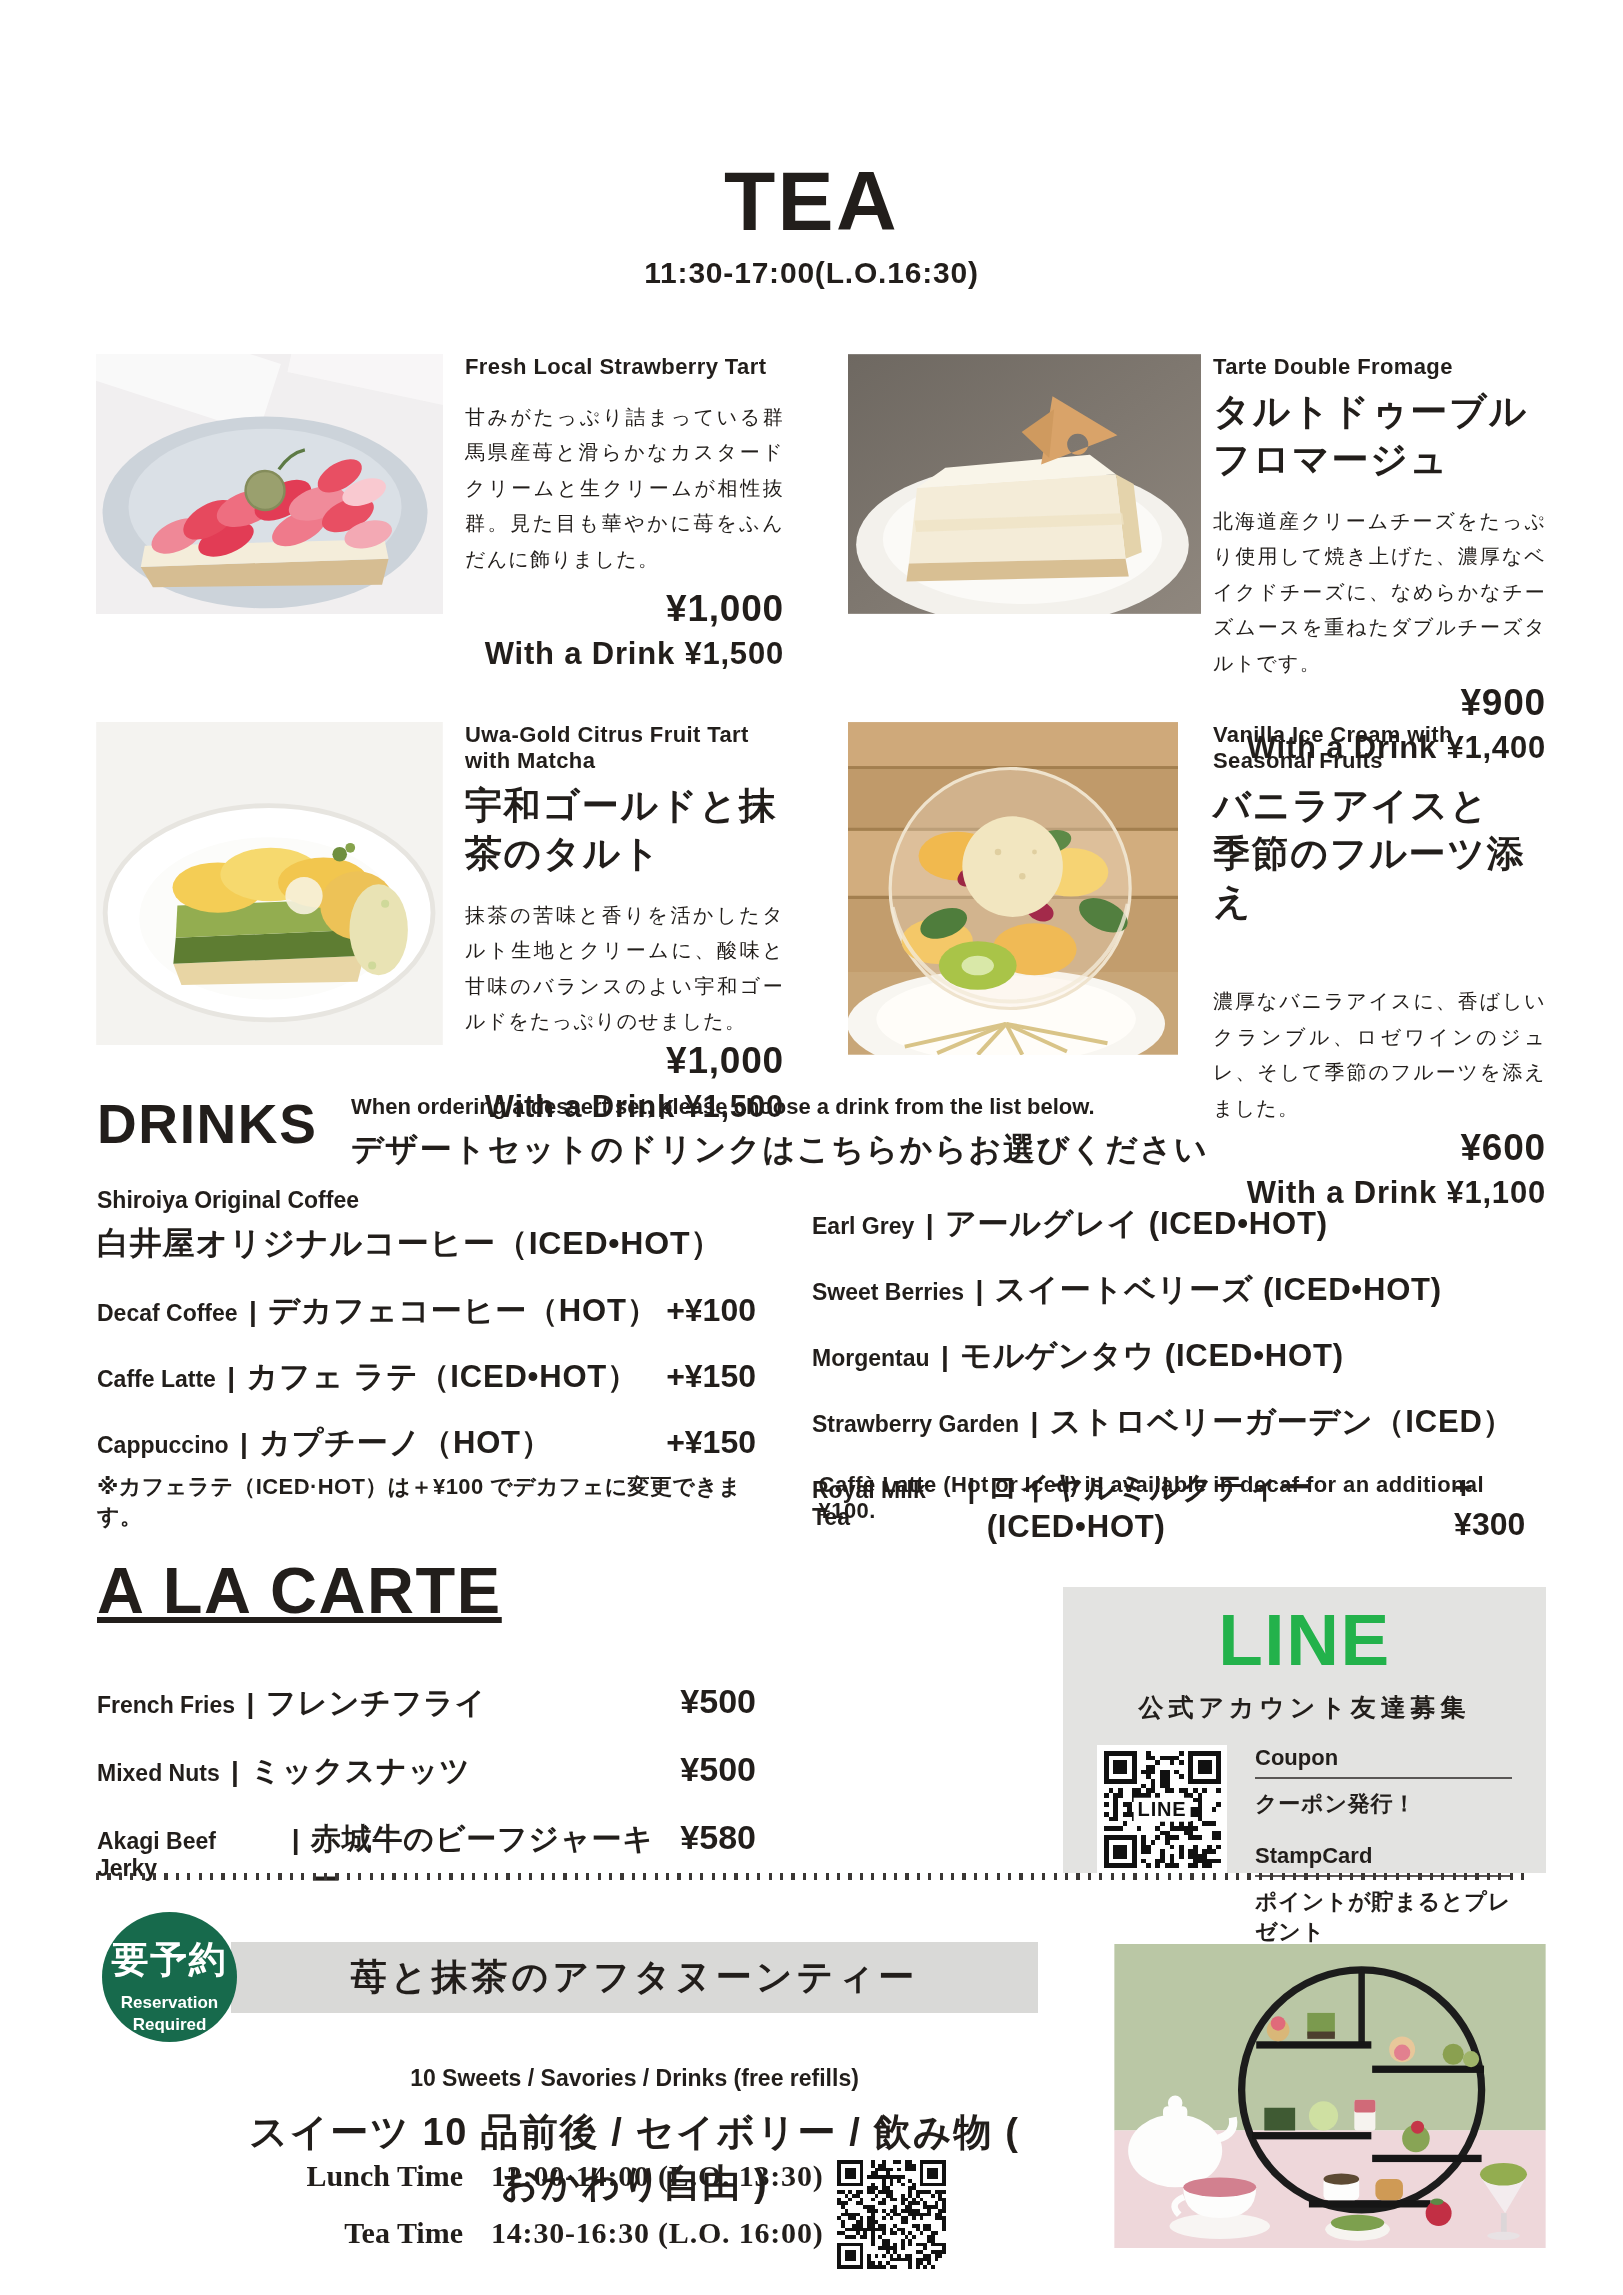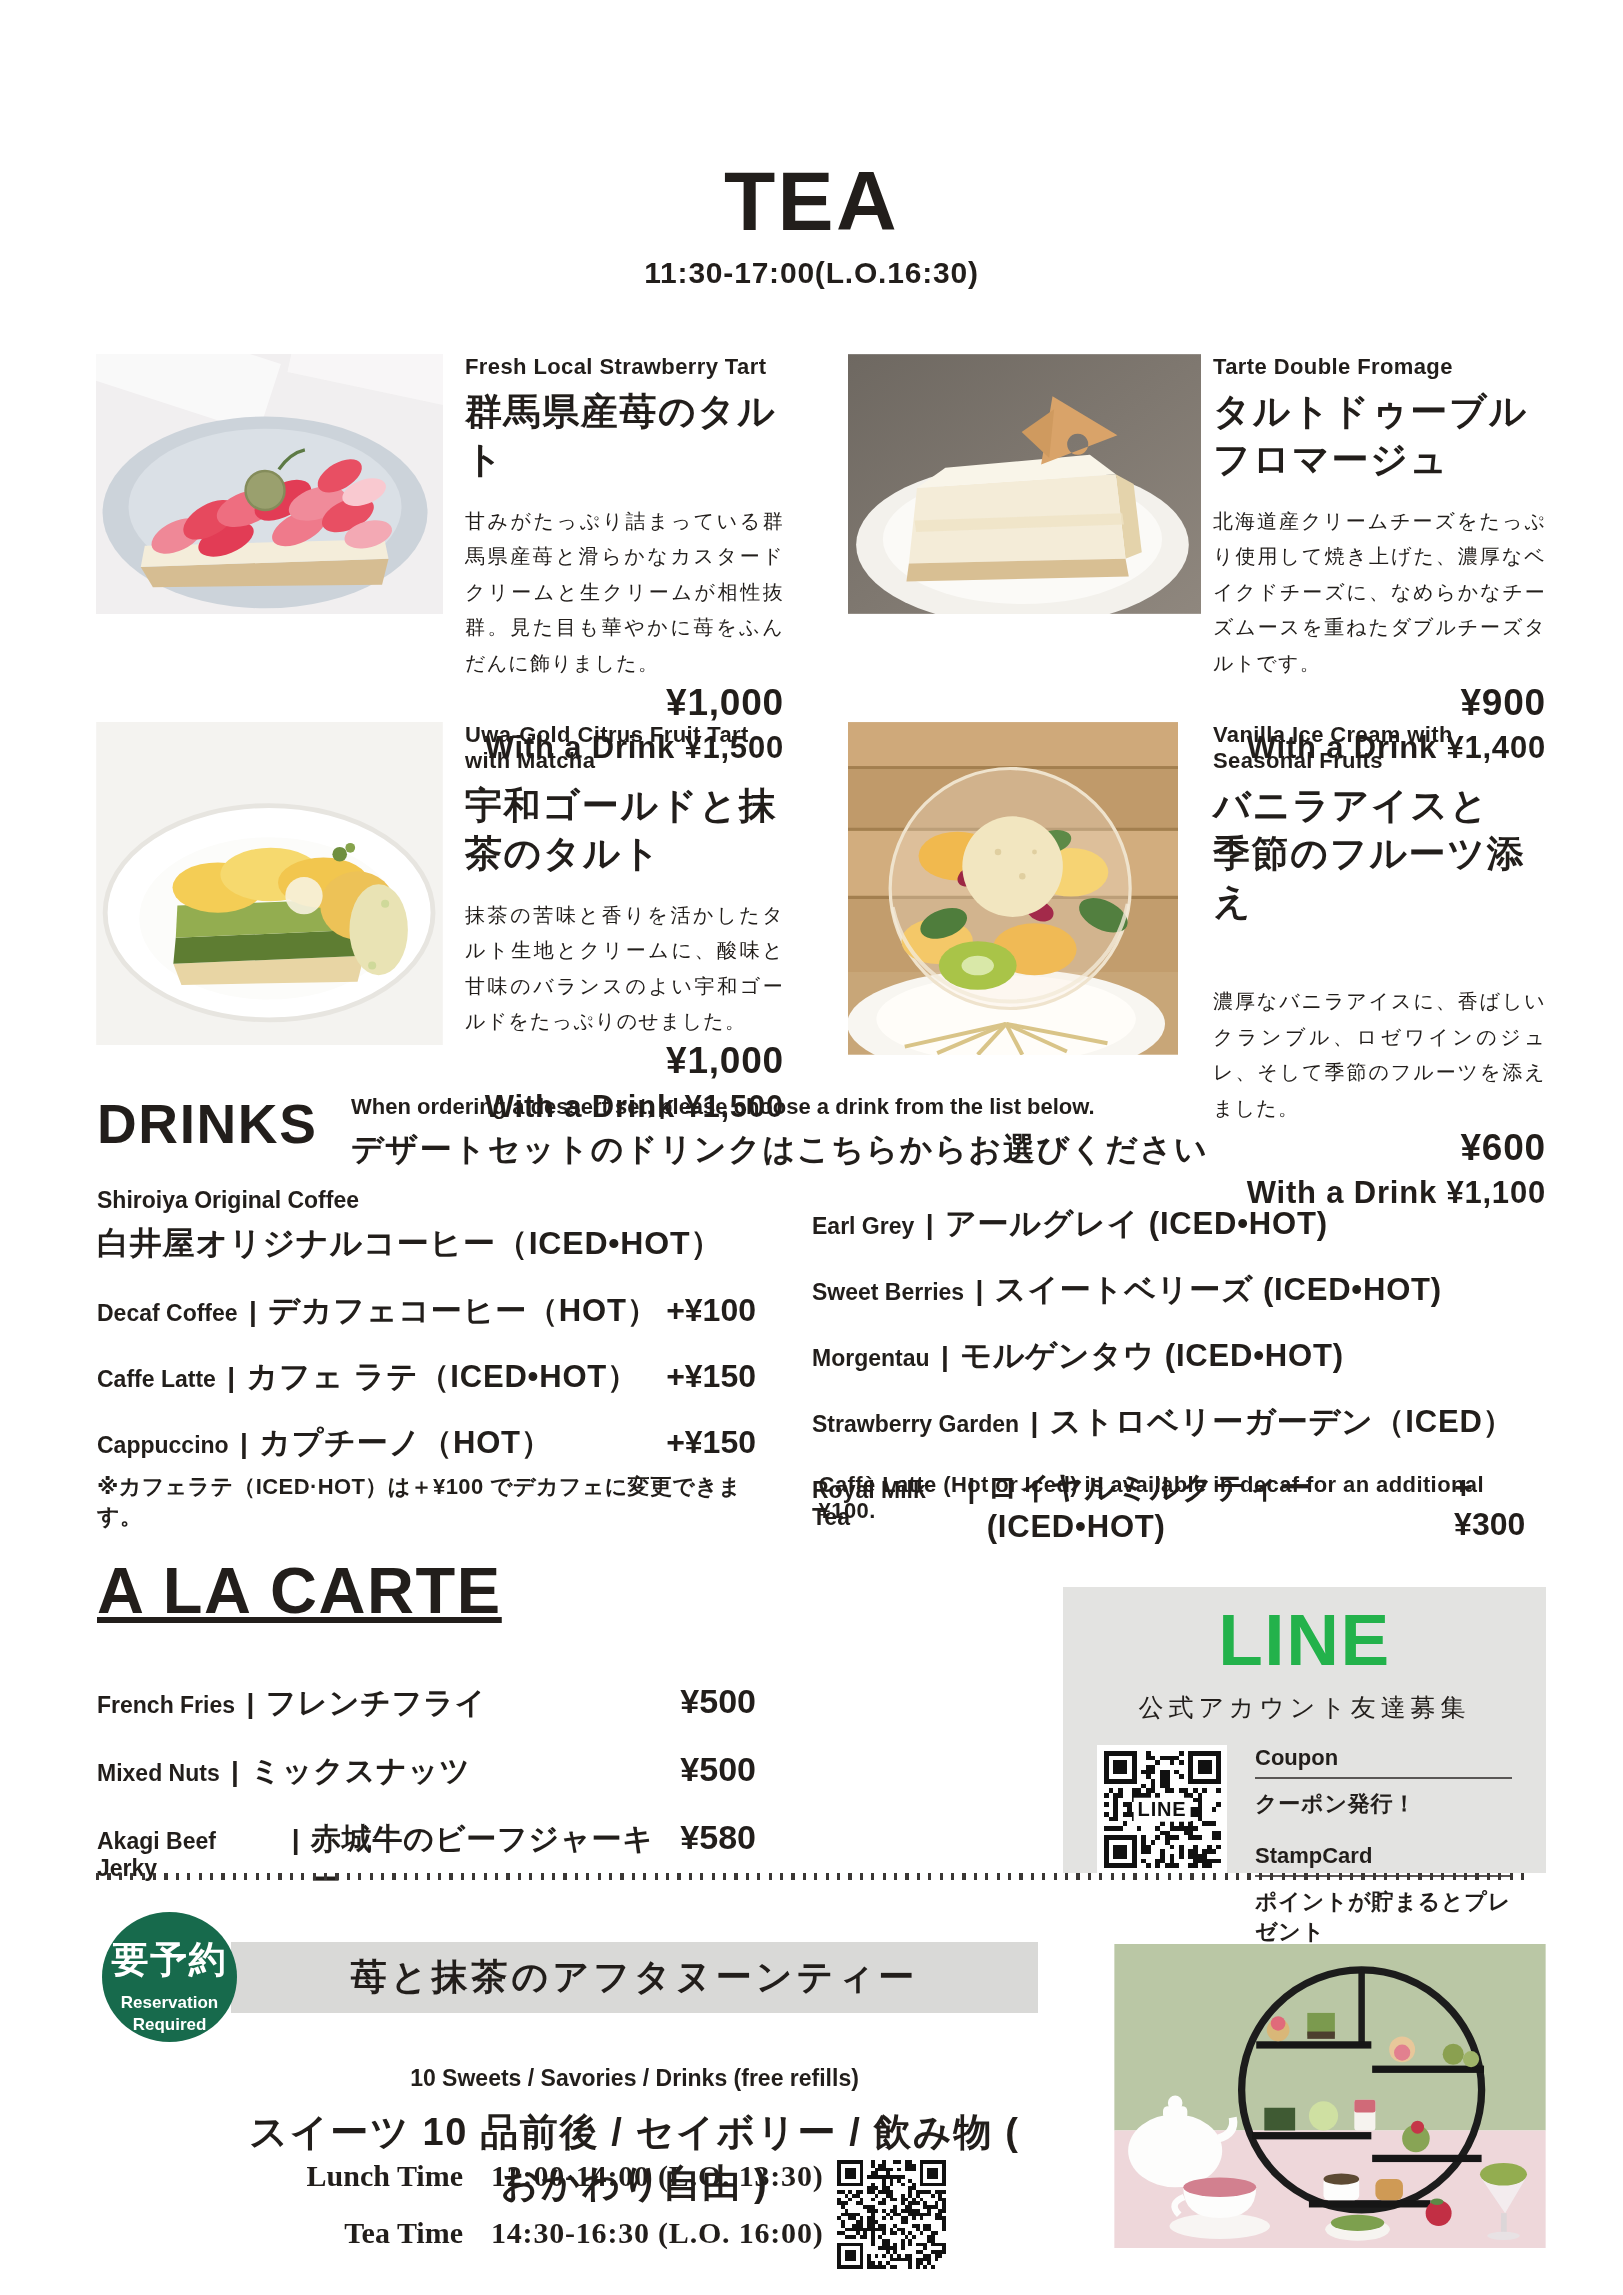--- a/index.html
+++ b/index.html
@@ -39,21 +39,21 @@
 
   
   .alacarte-h{font-size:65px;font-weight:800;letter-spacing:1.6px;line-height:1;}
   .arow{display:flex;align-items:baseline;margin-top:26px;}
   .arow .djp{font-size:30px;}
   .aprice{margin-left:auto;font-size:34px;font-weight:bold;}
 
   
   .line-box{background:#e3e3e1;box-sizing:border-box;padding-top:16px;margin-top:20px;}
   .line-logo{color:#23b24b;font-size:73px;font-weight:800;letter-spacing:1.6px;text-align:center;line-height:1;}
-  .line-sub{font-size:25px;font-weight:normal;text-align:center;letter-spacing:4.9px;margin-top:14.6px;}
+  .line-sub{font-size:25px;font-weight:bold;text-align:center;letter-spacing:4.9px;margin-top:14.6px;}
   .line-row{display:flex;margin-top:21px;padding:0 34px;}
   .qr{position:relative;background:#fff;box-sizing:border-box;padding:6.5px;}
   .line-qr{width:130px;height:130px;flex:0 0 130px;}
   .qr-label{position:absolute;left:50%;top:50%;transform:translate(-50%,-50%);
             background:#fff;padding:0.8px 4px;font-weight:800;font-size:20px;letter-spacing:0.8px;color:#111;}
   .line-info{margin-left:28px;flex:1;}
   .info-label{font-size:22px;font-weight:bold;border-bottom:2.4px solid #5a5755;padding-bottom:6.5px;}
   .info-label.second{margin-top:24px;}
   .info-text{font-size:22px;font-weight:bold;letter-spacing:0.8px;margin-top:9.7px;}
 
@@ -103,21 +103,20 @@
       <ellipse cx="310" cy="198" rx="34" ry="18" fill="#e84f63" transform="rotate(-24 310 198)"></ellipse>
       <ellipse cx="335" cy="222" rx="30" ry="16" fill="#f3a9b4" transform="rotate(-15 335 222)"></ellipse>
       <ellipse cx="300" cy="150" rx="30" ry="16" fill="#e84f63" transform="rotate(-30 300 150)"></ellipse>
       <ellipse cx="330" cy="170" rx="28" ry="15" fill="#f9c9d0" transform="rotate(-20 330 170)"></ellipse>
       <path d="M225 142 q14 -20 32 -24" stroke="#5d7a45" stroke-width="4" fill="none"></path>
       <circle cx="208" cy="168" r="24" fill="#9aa06e"></circle>
       <circle cx="208" cy="168" r="24" fill="none" stroke="#848c5b" stroke-width="3"></circle>
     </svg>
     <div class="card-text" style="left:369px;top:0;width:319px;height:318px;">
       <div class="en-name">Fresh Local Strawberry Tart</div>
-      <div class="jp-name">群馬県産苺のタルト</div>
       <div class="desc">甘みがたっぷり詰まっている群馬県産苺と滑らかなカスタードクリームと生クリームが相性抜群。見た目も華やかに苺をふんだんに飾りました。</div>
       <div class="prices">
         <div class="price1">¥1,000</div>
         <div class="price2">With a Drink ¥1,500</div>
       </div>
     </div>
   </div>
 
   <div class="card" style="left:848px;top:354px;width:698px;height:318px;">
     <svg class="photo" width="353" height="260" viewBox="0 0 435 320">

